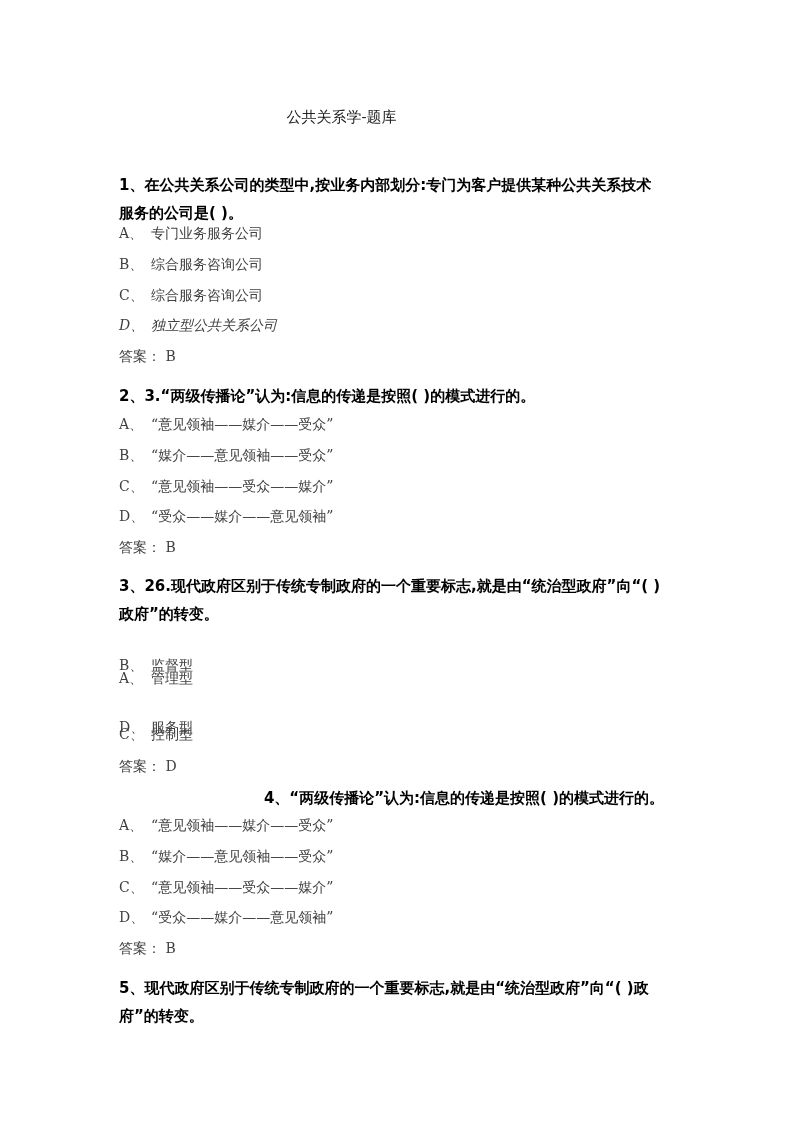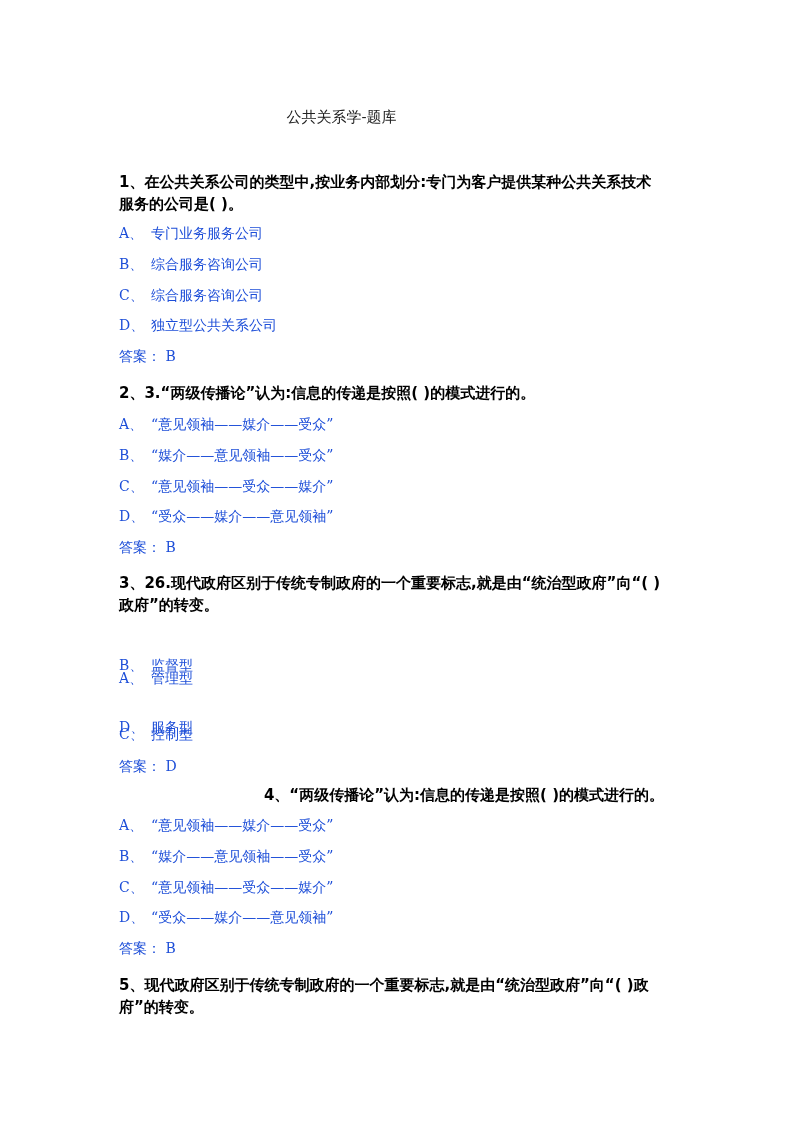--- a/index.html
+++ b/index.html
@@ -1,35 +1,35 @@
 <!DOCTYPE html>
 <html><head>
 <meta charset="utf-8">
 <style>
   html, body { margin: 0; padding: 0; background: #ffffff; }
   body { width: 793px; height: 1122px; position: relative; overflow: hidden;
          font-family: "DejaVu Serif", "Liberation Serif", serif; color: #1a1a1a; }
   .title { position: absolute; top: 108px; left: 0; width: 683px; text-align: center;
            font-size: 15px; color: #222; }
   .q { position: absolute; left: 119px; width: 545px; font-size: 15px; font-weight: bold;
-       line-height: 22px; color: #000; font-family: "DejaVu Sans", "Liberation Sans", sans-serif; }
-  .opt { position: absolute; left: 119px; font-size: 14px; line-height: 20px; color: #1d4ed8; white-space: nowrap; }
+       line-height: 28px; color: #000; font-family: "DejaVu Sans", "Liberation Sans", sans-serif; }
+  .opt { position: absolute; left: 119px; font-size: 14px; line-height: 20px; color: #404040; white-space: nowrap; }
   .opt .letter { display: inline-block; width: 32px; }
 </style>
 </head>
 <body>
 
 <div>
   <div class="title">公共关系学-题库</div>
 
   <div class="q" style="top:171px;">1、在公共关系公司的类型中,按业务内部划分:专门为客户提供某种公共关系技术服务的公司是( )。</div>
   <div class="opt" style="top:223px;"><span class="letter">A、</span><span>专门业务服务公司</span></div>
   <div class="opt" style="top:254px;"><span class="letter">B、</span><span>综合服务咨询公司</span></div>
   <div class="opt" style="top:285px;"><span class="letter">C、</span><span>综合服务咨询公司</span></div>
-  <div class="opt" style="top:315px;"><span class="letter">D、</span><span>独立型公共关系公司</span></div>
+  <div class="opt" style="top:315px;font-style:italic;"><span class="letter">D、</span><span>独立型公共关系公司</span></div>
   <div class="opt" style="top:346px;"><span>答案：</span> <span>B</span></div>
 
   <div class="q" style="top:382px;">2、3.“两级传播论”认为:信息的传递是按照( )的模式进行的。</div>
   <div class="opt" style="top:414px;"><span class="letter">A、</span><span>“意见领袖——媒介——受众”</span></div>
   <div class="opt" style="top:445px;"><span class="letter">B、</span><span>“媒介——意见领袖——受众”</span></div>
   <div class="opt" style="top:476px;"><span class="letter">C、</span><span>“意见领袖——受众——媒介”</span></div>
   <div class="opt" style="top:506px;"><span class="letter">D、</span><span>“受众——媒介——意见领袖”</span></div>
   <div class="opt" style="top:537px;"><span>答案：</span> <span>B</span></div>
 
   <div class="q" style="top:572px;">3、26.现代政府区别于传统专制政府的一个重要标志,就是由“统治型政府”向“( )政府”的转变。</div>

